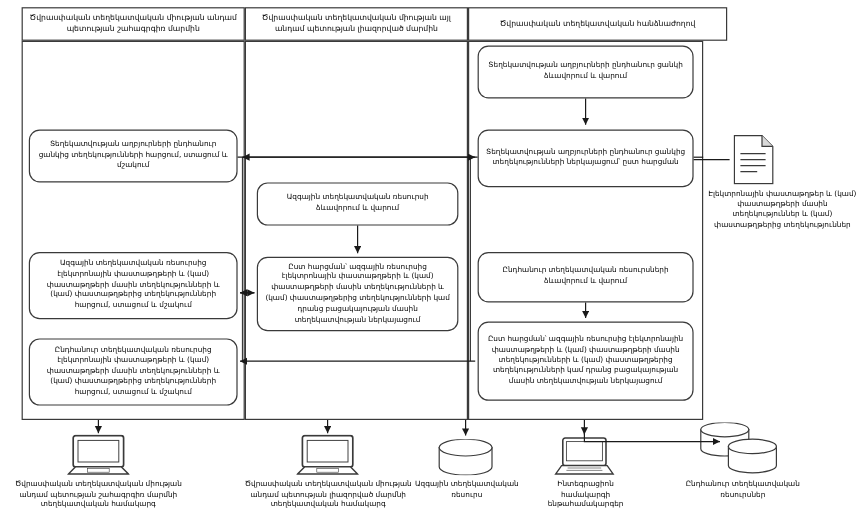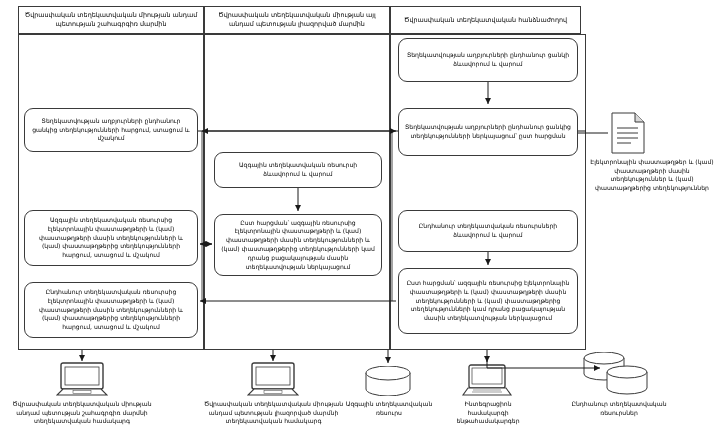--- a/index.html
+++ b/index.html
@@ -73,21 +73,21 @@
 <body>
 
 <div id="canvas">
 
   <div class="swim-head" style="left:18px; top:6px; width:186px; height:28px;">
     <span>Ծվրասփական տեղեկատվական միության անդամ պետության շահագրգիռ մարմին</span>
   </div>
   <div class="swim-head" style="left:204px; top:6px; width:186px; height:28px;">
     <span>Ծվրասփական տեղեկատվական միության այլ անդամ պետության լիազորված մարմին</span>
   </div>
-  <div class="swim-head" style="left:390px; top:6px; width:191px; height:28px;">
+  <div class="swim-head" style="left:390px; top:6px; width:216px; height:28px;">
     <span>Ծվրասփական տեղեկատվական հանձնաժողով</span>
   </div>
 
   <div class="swim" style="left:18px; top:34px; width:186px; height:316px;"></div>
   <div class="swim" style="left:204px; top:34px; width:186px; height:316px;"></div>
   <div class="swim" style="left:390px; top:34px; width:196px; height:316px;"></div>
 
   <div class="rbox" style="left:24px; top:108px; width:174px; height:44px;">
     <span>Տեղեկատվության աղբյուրների ընդհանուր ցանկից տեղեկությունների հարցում, ստացում և մշակում</span>
   </div>

